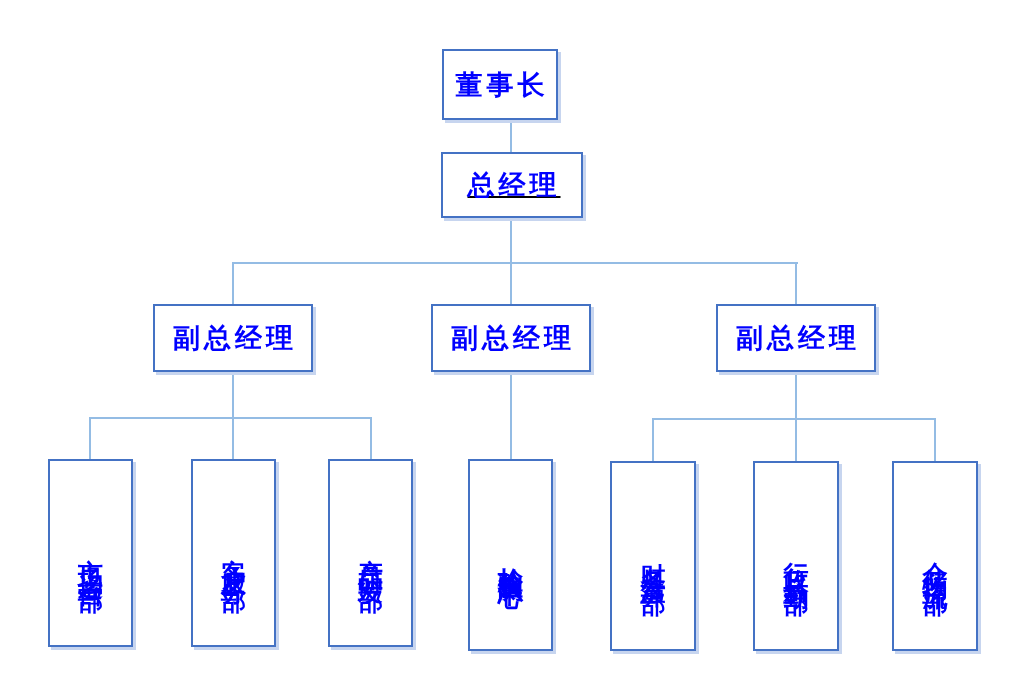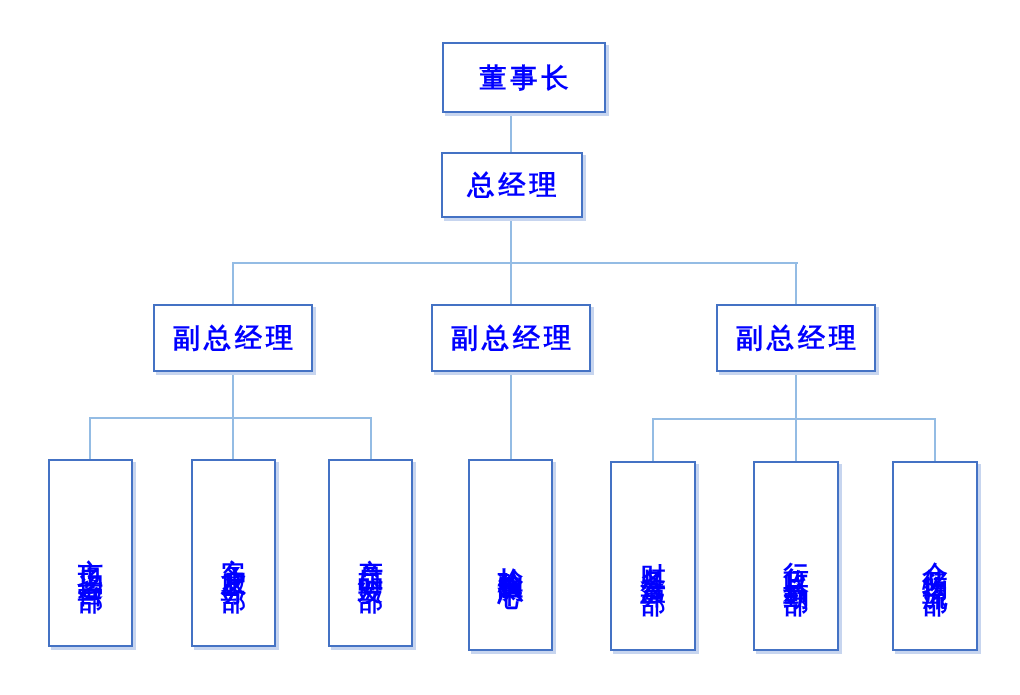--- a/index.html
+++ b/index.html
@@ -65,24 +65,24 @@
     <div class="connector" style="left: 89px; top: 417px; width: 283px; height: 2px;"></div>
     <div class="connector" style="left: 89px; top: 417px; width: 2px; height: 42px;"></div>
     <div class="connector" style="left: 232px; top: 417px; width: 2px; height: 42px;"></div>
     <div class="connector" style="left: 370px; top: 417px; width: 2px; height: 42px;"></div>
     <div class="connector" style="left: 510px; top: 372px; width: 2px; height: 87px;"></div>
     <div class="connector" style="left: 795px; top: 372px; width: 2px; height: 46px;"></div>
     <div class="connector" style="left: 652px; top: 418px; width: 284px; height: 2px;"></div>
     <div class="connector" style="left: 652px; top: 418px; width: 2px; height: 43px;"></div>
     <div class="connector" style="left: 795px; top: 418px; width: 2px; height: 43px;"></div>
     <div class="connector" style="left: 934px; top: 418px; width: 2px; height: 43px;"></div>
-    <div class="node node-h" style="left: 442px; top: 42px; width: 164px; height: 71px;">
+    <div class="node node-h" style="left: 442px; top: 49px; width: 116px; height: 71px;">
       <span class="node-label">董事长</span>
     </div>
-    <div class="node node-h" style="left: 441px; top: 152px; width: 142px; height: 66px;">
+    <div class="node node-h" style="left: 441px; top: 152px; width: 142px; height: 66px; text-decoration: underline;">
       <span class="node-label">总经理</span>
     </div>
     <div class="node node-h" style="left: 153px; top: 304px; width: 160px; height: 68px;">
       <span class="node-label">副总经理</span>
     </div>
     <div class="node node-h" style="left: 431px; top: 304px; width: 160px; height: 68px;">
       <span class="node-label">副总经理</span>
     </div>
     <div class="node node-h" style="left: 716px; top: 304px; width: 160px; height: 68px;">
       <span class="node-label">副总经理</span>

